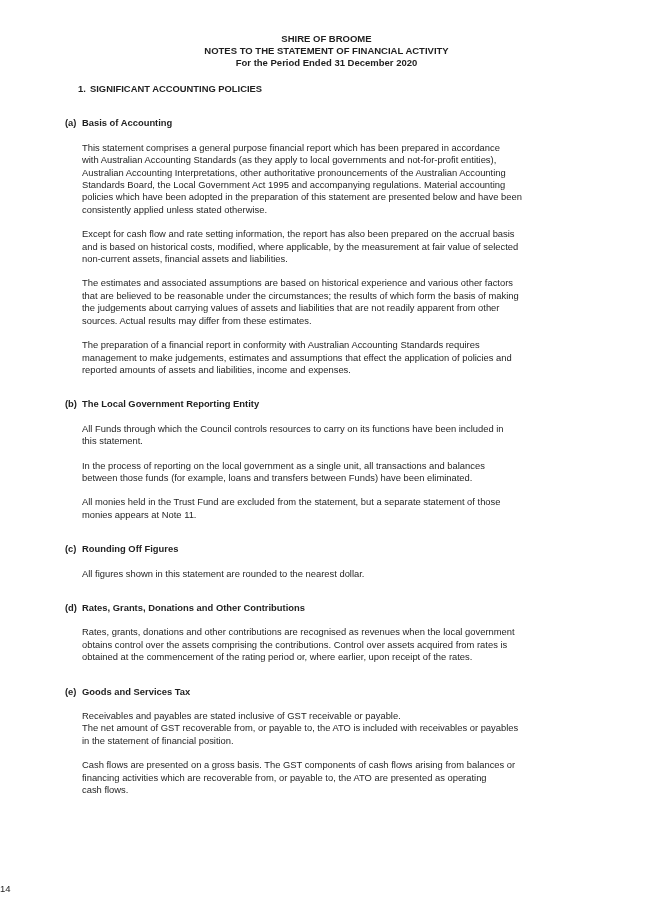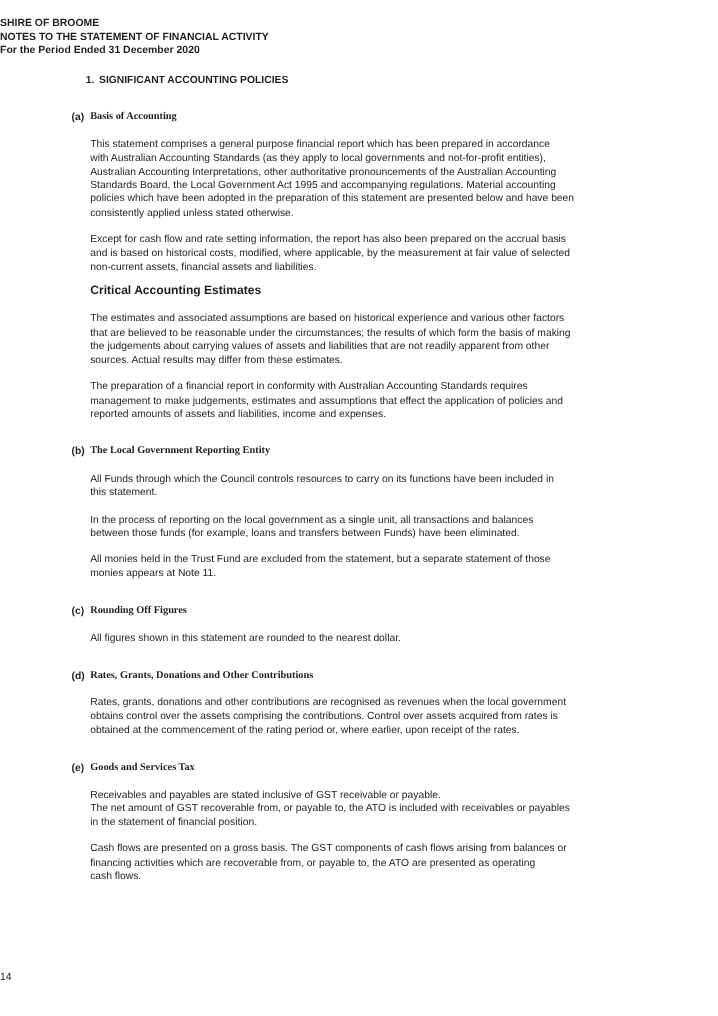--- a/index.html
+++ b/index.html
@@ -2,35 +2,35 @@
 <html><head>
 <meta charset="utf-8">
 <style>
   html,body { margin:0; padding:0; background:#e8e8e8; }
   .page {
     width:653px; height:924px; background:#ffffff; position:relative;
     font-family:"Liberation Sans", sans-serif; color:#1f1f1f;
     margin:0 auto; overflow:hidden; box-sizing:border-box;
   }
   .doc-header {
-    padding-top:16px; font-weight:bold;
+    padding-top:33px; text-align:center; font-weight:bold;
     font-size:9.5px; line-height:12px;
   }
   .content {
     margin:14px 45px 0 65px;
     font-size:9.4px; line-height:12.4px;
   }
   .sec-head {
     display:flex; font-weight:bold; padding-left:13px;
   }
   .sec-head .sec-num { width:12px; flex:0 0 12px; }
   .item { display:flex; margin-top:22px; }
   .item-label { width:17px; flex:0 0 17px; font-weight:bold; }
   .item-body { flex:1; }
-  .item-title { font-weight:bold;font-family:Liberation Serif, serif; }
+  .item-title { font-weight:bold; }
   .para { margin:12px 0 0 0; white-space:pre-line; }
   .para.tight { margin-top:12px; }
   .subhead {
     font-weight:bold; font-size:11px; line-height:13px; margin-top:10px;
   }
   .footer {
     position:absolute; left:0; bottom:30px; width:100%;
     text-align:left; font-size:9.5px;
   }
 </style>
@@ -58,21 +58,20 @@
         <div class="item-title">Basis of Accounting</div>
         <p class="para tight">This statement comprises a general purpose financial report which has been prepared in accordance
 with Australian Accounting Standards (as they apply to local governments and not-for-profit entities),
 Australian Accounting Interpretations, other authoritative pronouncements of the Australian Accounting
 Standards Board, the Local Government Act 1995 and accompanying regulations. Material accounting
 policies which have been adopted in the preparation of this statement are presented below and have been
 consistently applied unless stated otherwise.</p>
         <p class="para">Except for cash flow and rate setting information, the report has also been prepared on the accrual basis
 and is based on historical costs, modified, where applicable, by the measurement at fair value of selected
 non-current assets, financial assets and liabilities.</p>
-        <div class="subhead">Critical Accounting Estimates</div>
         <p class="para">The estimates and associated assumptions are based on historical experience and various other factors
 that are believed to be reasonable under the circumstances; the results of which form the basis of making
 the judgements about carrying values of assets and liabilities that are not readily apparent from other
 sources. Actual results may differ from these estimates.</p>
         <p class="para tight">The preparation of a financial report in conformity with Australian Accounting Standards requires
 management to make judgements, estimates and assumptions that effect the application of policies and
 reported amounts of assets and liabilities, income and expenses.</p>
       </div>
     </div>
 

